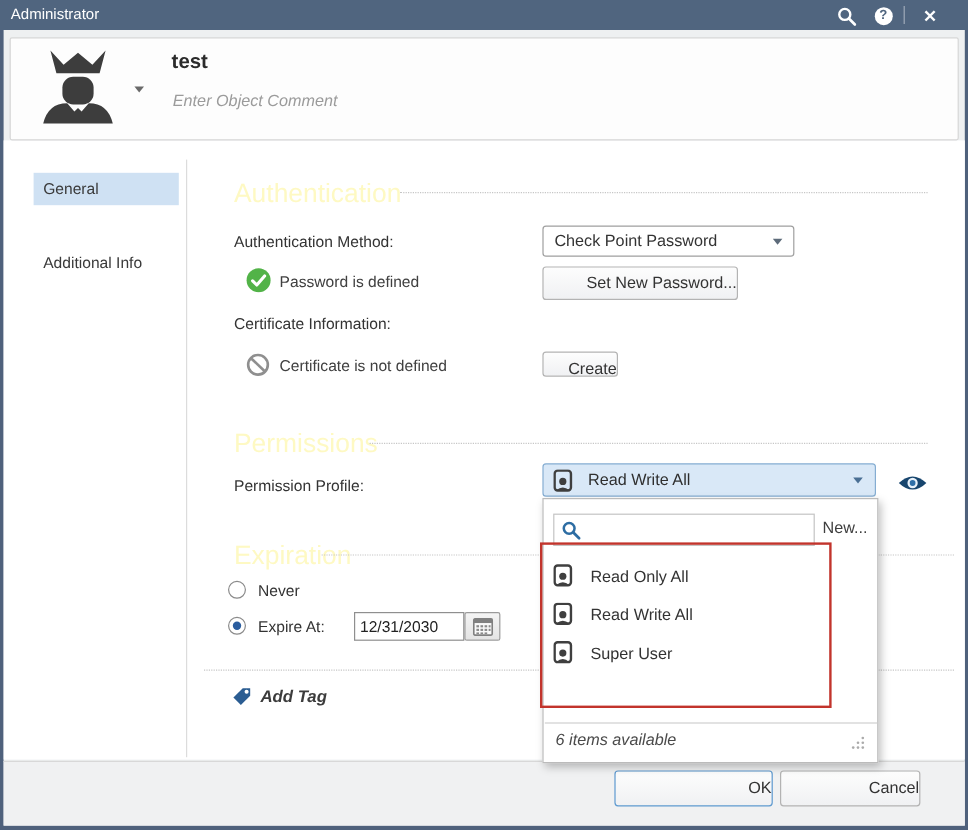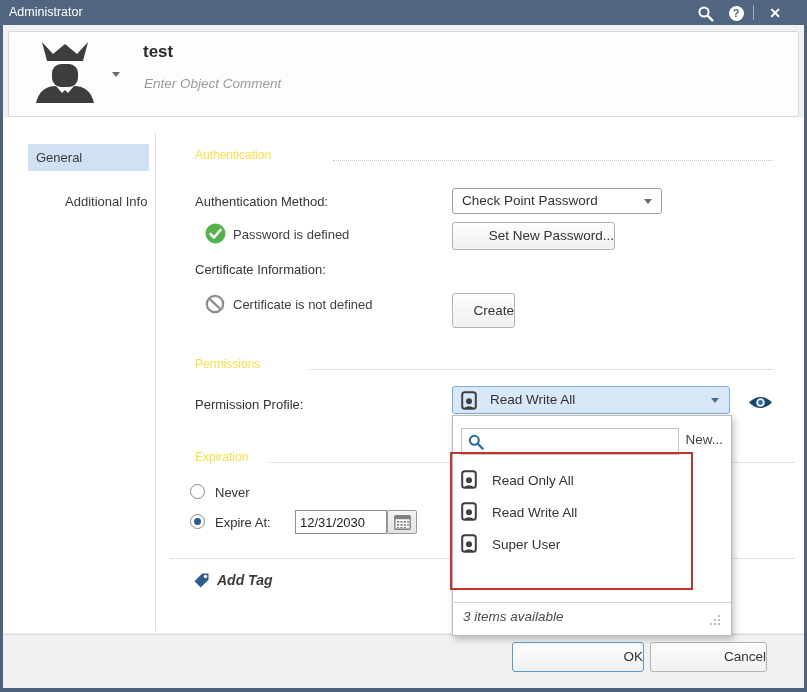--- a/index.html
+++ b/index.html
@@ -22,36 +22,36 @@
   .avatar-caret { position:absolute; left:112px; top:72px; width:0; height:0; border-left:4px solid transparent; border-right:4px solid transparent; border-top:5px solid #6a6a6a; }
   .obj-name { position:absolute; left:143px; top:42px; font-size:17px; font-weight:bold; color:#2b2b2b; }
   .obj-comment { position:absolute; left:144px; top:76px; font-size:13.5px; font-style:italic; color:#9b9b9b; }
 
   .main-area { position:absolute; left:3px; top:117px; width:801px; height:516px; background:#fff; }
   .v-divider { position:absolute; left:155px; top:133px; width:1px; height:498px; background:#dcdcdc; }
 
   .side-item { position:absolute; left:28px; width:121px; height:27px; font-size:13px; color:#3a3a3a; line-height:27px; padding-left:8px; cursor:pointer; }
   .side-item.selected { background:#cfe1f3; }
   .side-general { top:144px; }
-  .side-additional { top:188px;margin-left:29px; }
-
-  .section-title { position:absolute; font-size:12px; color:#fde047; }
+  .side-additional { top:205px; }
+
+  .section-title { position:absolute; font-size:22px; color:#fef9c3; }
   .dotline { position:absolute; height:0; border-top:1px dotted #c6c6c6; }
   .label { position:absolute; font-size:13px; color:#333; }
   .status-text { position:absolute; font-size:13px; color:#404040; }
 
   .btn { position:absolute; background:linear-gradient(#fdfdfd,#f0f1f3); border:1px solid #b3b3b3; border-radius:3px; font-size:13.5px; color:#333; text-align:right; cursor:pointer; font-family:"Liberation Sans",sans-serif; }
   .combo { position:absolute; border-radius:3px; cursor:pointer; }
   .combo-auth { left:452px; top:188px; width:210px; height:26px; background:#fff; border:1px solid #9f9f9f; }
   .combo-auth .combo-text { position:absolute; left:9px; top:4px; font-size:13.5px; color:#333; }
   .caret { position:absolute; width:0; height:0; border-left:4px solid transparent; border-right:4px solid transparent; border-top:5px solid #5d6b7a; }
   .combo-auth .caret { right:9px; top:10px; }
 
   .btn-setpw { left:452px; top:222px; width:163px; height:28px; line-height:26px; }
-  .btn-create { left:452px; top:293px; width:63px; height:35px; line-height:27px; }
+  .btn-create { left:452px; top:293px; width:63px; height:21px; line-height:27px; }
 
   .icon-abs { position:absolute; }
 
   .combo-perm { left:452px; top:386px; width:278px; height:28px; background:#d9e8f7; border:1px solid #85add2; }
   .combo-perm .combo-text { position:absolute; left:37px; top:5px; font-size:13.5px; color:#2f2f2f; }
   .combo-perm .caret { right:10px; top:11px; border-top-color:#4a6f94; }
 
   .radio { position:absolute; width:15px; height:15px; border:1px solid #8a8a8a; border-radius:50%; background:#fff; cursor:pointer; }
   .radio.checked::after { content:""; position:absolute; left:3px; top:3px; width:7px; height:7px; border-radius:50%; background:#2a5d9f; }
 
@@ -240,21 +240,21 @@
     <div class="dd-item" style="top:114px;">
       <svg width="17" height="20" viewBox="0 0 17 20">
           <rect x="1.2" y="1.2" width="13.6" height="16.6" rx="2.5" fill="none" stroke="#3f3f3f" stroke-width="2"></rect>
           <circle cx="8" cy="10.2" r="3" fill="#3f3f3f"></circle>
           <path d="M2.6 17.6 Q8 12.8 13.4 17.6 Z" fill="#3f3f3f"></path>
         </svg>
       <span class="dd-item-text">Super User</span>
     </div>
 
     <div class="dd-sep"></div>
-    <div class="dd-status">3 items available</div>
+    <div class="dd-status">6 items available</div>
     <div class="dd-grip">
       <svg width="13" height="13" viewBox="0 0 13 13">
           <g fill="#ababab">
             <circle cx="11" cy="3" r="1.1"></circle>
             <circle cx="11" cy="7" r="1.1"></circle>
             <circle cx="11" cy="11" r="1.1"></circle>
             <circle cx="7" cy="7" r="1.1"></circle>
             <circle cx="7" cy="11" r="1.1"></circle>
             <circle cx="3" cy="11" r="1.1"></circle>
           </g>

